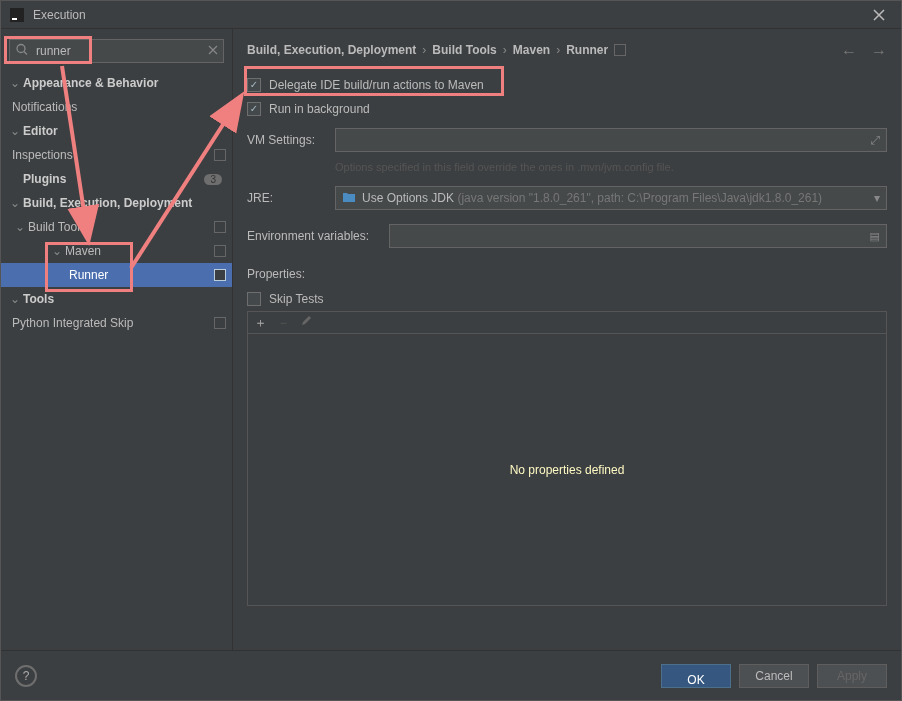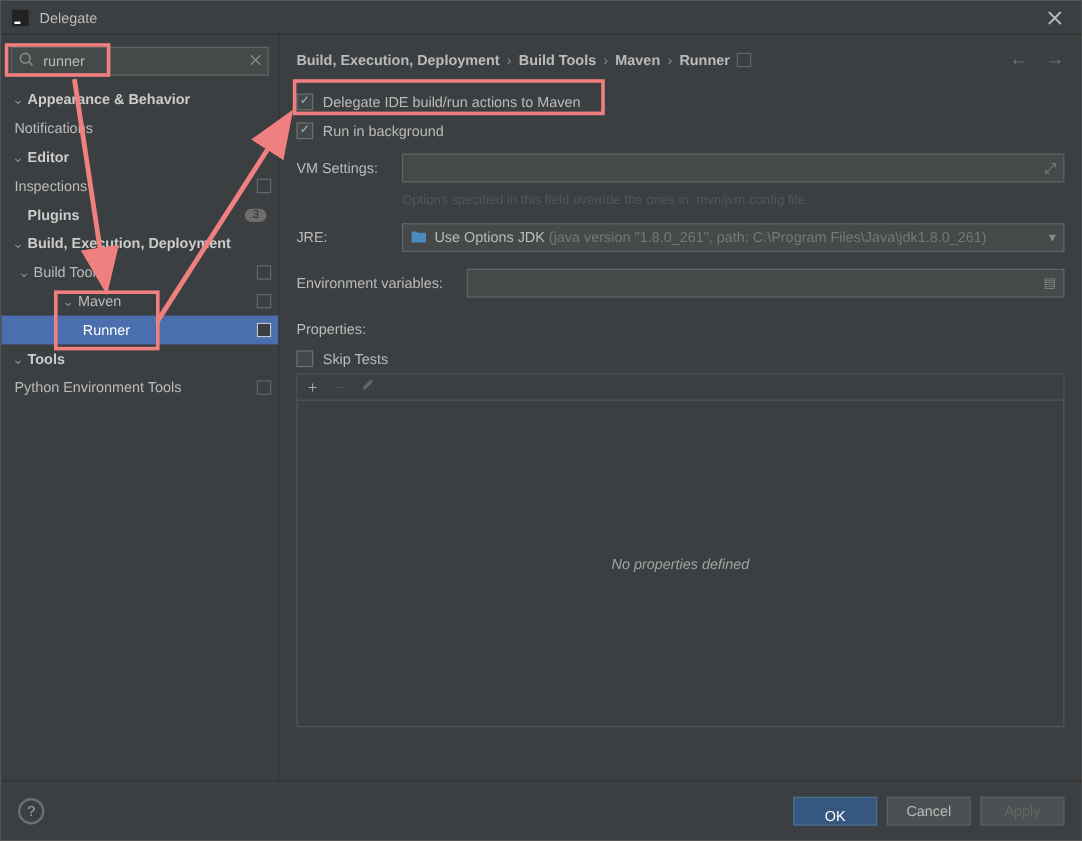--- a/index.html
+++ b/index.html
@@ -242,22 +242,21 @@
   padding: 0 6px;
   gap: 10px;
 }
 .table-toolbar .tbtn { color: #aaa; cursor: pointer; font-size: 13px; }
 .table-toolbar .tbtn.disabled { color: #555; }
 .table-body {
   flex: 1;
   display: flex;
   align-items: center;
   justify-content: center;
-  color: #a3a3a3;
-  font-style: italic;
+  color: #fef9c3;
 }
 .footer {
   height: 50px;
   border-top: 1px solid #323232;
   background: #3c3f41;
   display: flex;
   align-items: center;
   padding: 0 14px;
   gap: 8px;
 }
@@ -312,21 +311,21 @@
 
 <div class="window">
 
   <div class="titlebar">
     <span class="app-icon">
       <svg width="14" height="14" viewBox="0 0 14 14">
           <rect width="14" height="14" fill="#222"></rect>
           <rect x="2" y="10" width="5" height="2" fill="#fff"></rect>
         </svg>
     </span>
-    <span class="title">Delegate</span>
+    <span class="title">Execution</span>
     <span class="close-btn">
       <svg width="12" height="12" viewBox="0 0 12 12">
           <path d="M1 1 L11 11 M11 1 L1 11" stroke="#bbb" stroke-width="1.5"></path>
         </svg>
     </span>
   </div>
 
   <div class="body">
 
     <div class="sidebar">
@@ -388,21 +387,21 @@
         <div class="tree-item lvl3 selected">
           <span class="label">Runner</span>
           <span class="chip" style="border-color:#bcd;"></span>
         </div>
 
         <div class="tree-item lvl0 bold">
           <span class="expander">⌄</span>
           <span class="label">Tools</span>
         </div>
         <div class="tree-item lvl1">
-          <span class="label">Python Environment Tools</span>
+          <span class="label">Python Integrated Skip</span>
           <span class="chip"></span>
         </div>
       </div>
     </div>
 
     <div class="main">
 
       <div class="breadcrumb-row">
         <span>Build, Execution, Deployment</span>
         <span class="sep">›</span>

